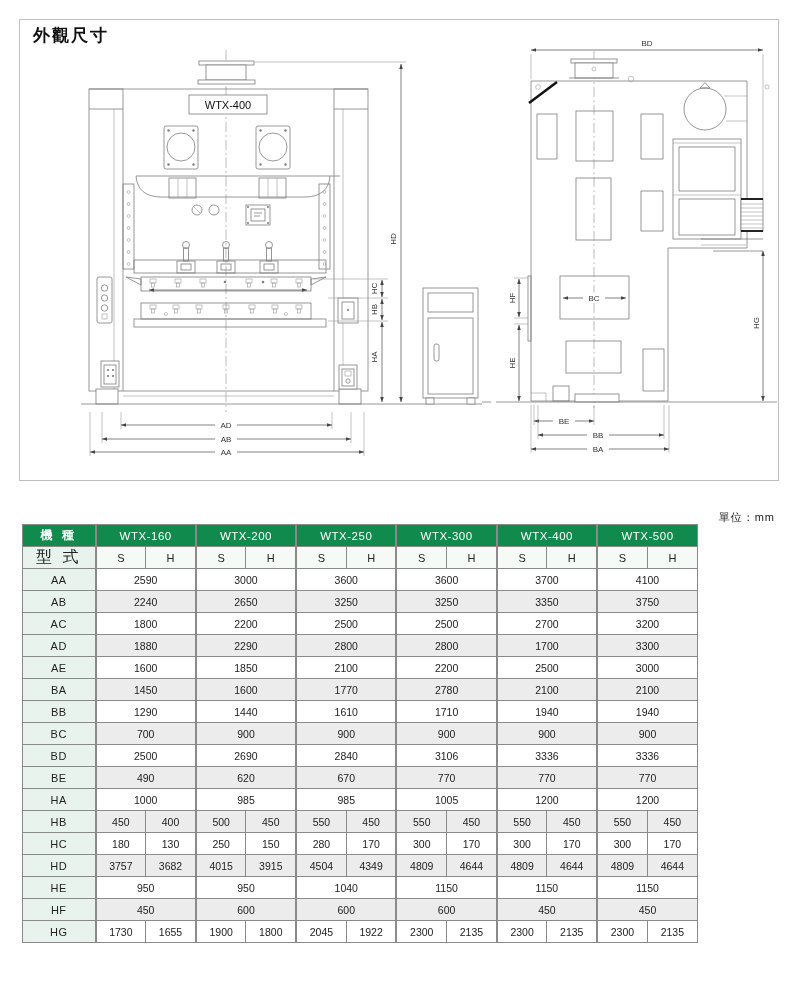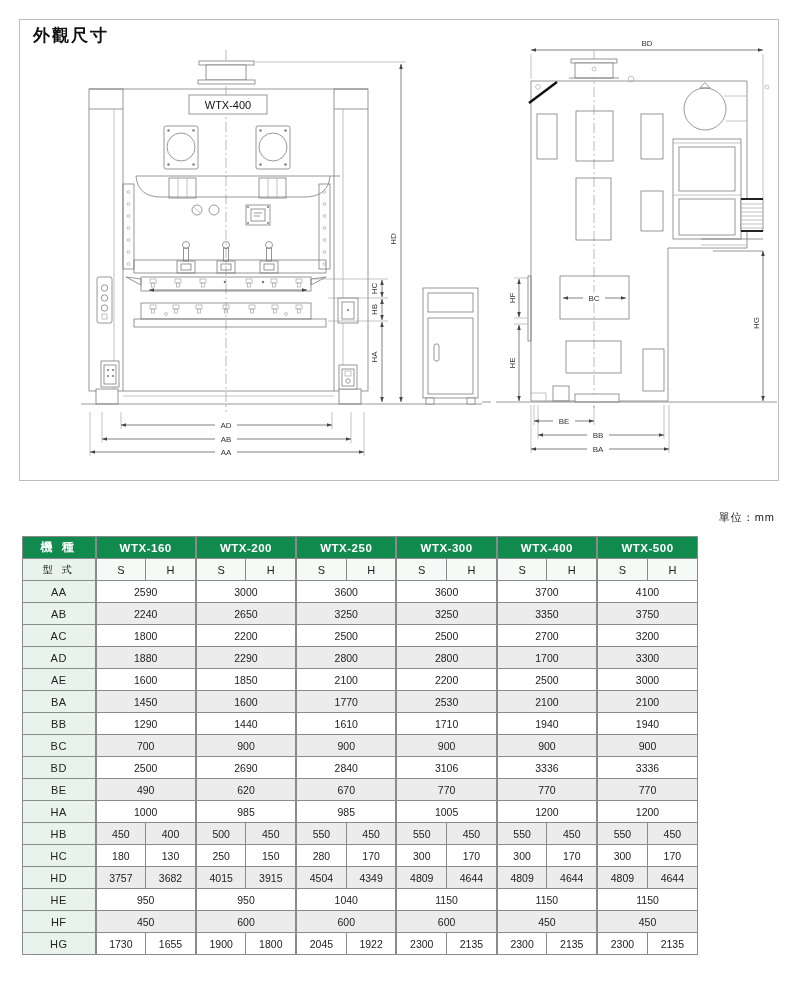--- a/index.html
+++ b/index.html
@@ -13,38 +13,38 @@
   }
   .draw-box{
     position:absolute;left:19px;top:19px;width:760px;height:462px;
     border:1px solid #bcbfbc;box-sizing:border-box;background:#fff;
   }
   .unit-label{
     position:absolute;top:510px;right:25px;font-size:11px;color:#1a1a1a;letter-spacing:1px;
   }
   
   .dim-table{
-    position:absolute;left:22px;top:536px;width:676px;
+    position:absolute;left:22px;top:524px;width:676px;
     border-collapse:collapse;table-layout:fixed;
     font-size:10.5px;color:#222;
   }
   .dim-table th,.dim-table td{
     border:1px solid #8a8a8a;text-align:center;vertical-align:middle;
     padding:0;height:21px;overflow:hidden;white-space:nowrap;
   }
   .dim-table{border:1.5px solid #6f6f6f;}
   .model-h{
-    background:var(--green,#118a4d);color:#fff;font-weight:bold;
+    background:var(--green,#118a4d);color:#fff;font-weight:normal;
     font-size:11.5px;height:27px;letter-spacing:.5px;margin-left:40px;
   }
   .corner-h{
     background:var(--green,#118a4d);color:#fff;font-weight:bold;
     font-size:12px;height:27px;letter-spacing:3px;
   }
-  .type-h{background:var(--labelbg,#e9f3ed);font-weight:normal;font-size:10px;letter-spacing:3px;color:#222;}
+  .type-h{background:var(--labelbg,#e9f3ed);font-weight:normal;font-size:16px;letter-spacing:3px;color:#222;}
   .sh-cell{background:#f5faf6;font-size:11px;}
   .row-label{background:var(--labelbg,#e9f3ed);font-size:11px;letter-spacing:.5px;border-right:2px solid #8a8a8a !important;}
   td.val{background:#fff;}
   tr.alt td.val{background:var(--rowalt,#ececec);}
   .gs{border-left:2px solid #8a8a8a !important;}
   
   .ml{stroke:#7d7d7d;fill:none;stroke-width:.8;}
   .mlf{stroke:#7d7d7d;fill:#fff;stroke-width:.8;}
   .thin{stroke:#9a9a9a;fill:none;stroke-width:.6;}
   .dim{stroke:#4c4c4c;fill:none;stroke-width:.7;}
@@ -465,21 +465,21 @@
         <td class="val gs" colspan="2">2100</td>
         <td class="val gs" colspan="2">2200</td>
         <td class="val gs" colspan="2">2500</td>
         <td class="val gs" colspan="2">3000</td>
       </tr>
       <tr class="alt">
         <td class="row-label">BA</td>
         <td class="val gs" colspan="2">1450</td>
         <td class="val gs" colspan="2">1600</td>
         <td class="val gs" colspan="2">1770</td>
-        <td class="val gs" colspan="2">2530</td>
+        <td class="val gs" colspan="2">2780</td>
         <td class="val gs" colspan="2">2100</td>
         <td class="val gs" colspan="2">2100</td>
       </tr>
       <tr>
         <td class="row-label">BB</td>
         <td class="val gs" colspan="2">1290</td>
         <td class="val gs" colspan="2">1440</td>
         <td class="val gs" colspan="2">1610</td>
         <td class="val gs" colspan="2">1710</td>
         <td class="val gs" colspan="2">1940</td>

